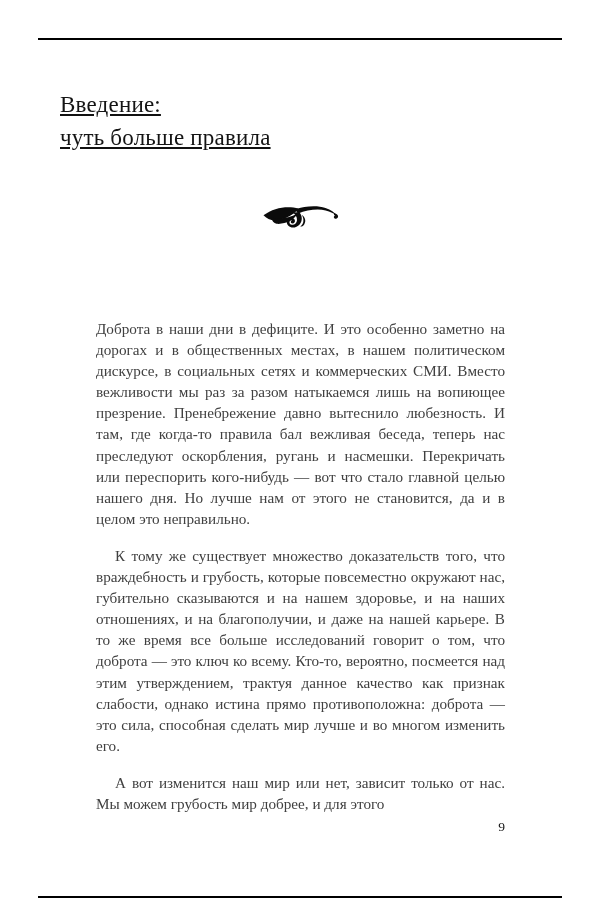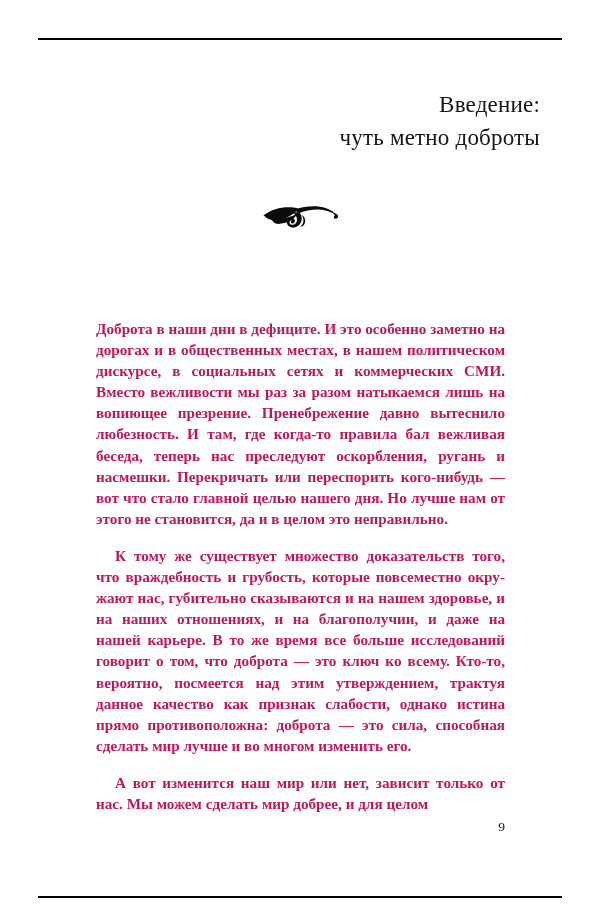--- a/index.html
+++ b/index.html
@@ -36,21 +36,22 @@
   }
   .rule-top    { top: 38px; }
   .rule-bottom { top: 896px; }
 
   
   .title-block {
     position: absolute;
     left: 60px;
     top: 88px;
     width: 480px;
-    text-align: right;
+    text-align: left;
+    text-decoration: underline;
   }
   .title-line {
     display: block;
     font-family: "Liberation Serif", "DejaVu Serif", serif;
     font-size: 23px;
     line-height: 33px;
     font-weight: 400;
     letter-spacing: 0.2px;
     color: #141414;
     white-space: nowrap;
@@ -76,23 +77,22 @@
     top: 318px;
     width: 409px;
   }
   .body-column p {
     margin: 0;
     font-family: "Liberation Serif", "DejaVu Serif", serif;
     font-size: 15.2px;
     line-height: 21.1px;
     text-align: justify;
     text-justify: inter-word;
-    color: #be185d;
+    color: #404040;
     hyphens: manual;
-    font-weight: bold;
   }
   .body-column p.indent {
     text-indent: 19px;
     margin-top: 16px;
   }
   .body-column p + p {
     margin-top: 0;
   }
 
   
@@ -110,21 +110,21 @@
 </style>
 </head>
 <body>
 
 <div class="page">
 
   <div class="rule rule-top"></div>
 
   <div class="title-block">
     <span class="title-line">Введение:</span>
-    <span class="title-line">чуть метно доброты</span>
+    <span class="title-line">чуть больше правила</span>
   </div>
 
   <div class="ornament">
     <svg width="78" height="30" viewBox="0 0 78 30" xmlns="http://www.w3.org/2000/svg" aria-hidden="true">
       <g fill="#0b0b0b">
 
         <path d="M2.5 13.2 C13 5.4, 27 3.4, 37.5 6.6 C33.5 12.6, 24.5 17.4, 15 18.2 C10 18.6, 5.5 16.4, 2.5 13.2 Z"></path>
 
         <path d="M10 15.6 C18 17.6, 28 16.2, 36.5 11.6 C33 18.2, 24 22.6, 15.5 21.8 C12.8 21.5, 11 18.8, 10 15.6 Z"></path>
 
@@ -135,20 +135,20 @@
         <path d="M38.2 10.2 C41.4 13.6, 41.8 18.6, 38.6 22.4 C35.6 26.0, 30.2 26.6, 27.4 23.8 C24.9 21.3, 25.6 17.4, 28.6 16.2 C31.0 15.2, 33.5 16.4, 33.9 18.5 C34.2 20.2, 33.0 21.6, 31.5 21.5 C30.4 21.4, 29.7 20.6, 29.8 19.7 C29.9 19.0, 30.5 18.5, 31.2 18.6 C30.3 18.0, 29.0 18.4, 28.6 19.5 C28.0 21.0, 29.1 22.6, 30.9 22.8 C33.6 23.1, 35.8 21.0, 36.0 18.2 C36.2 14.9, 34.2 12.0, 31.2 10.6 Z"></path>
 
         <path d="M40.8 12.8 C44.2 15.0, 45.4 19.2, 43.2 22.4 C42.2 23.9, 40.6 24.7, 39.2 24.6 C41.0 23.4, 42.3 21.4, 42.4 19.0 C42.5 16.6, 41.9 14.6, 40.8 12.8 Z"></path>
       </g>
     </svg>
   </div>
 
   <div class="body-column">
     <p>Доброта в наши дни в дефиците. И это особенно за­метно на дорогах и в общественных местах, в нашем политическом дискурсе, в социальных сетях и коммер­ческих СМИ. Вместо вежливости мы раз за разом наты­каемся лишь на вопиющее презрение. Пренебрежение давно вытеснило любезность. И там, где когда-то правила бал вежливая беседа, теперь нас преследуют оскорбле­ния, ругань и насмешки. Перекричать или переспорить кого-нибудь — вот что стало главной целью нашего дня. Но лучше нам от этого не становится, да и в целом это неправильно.</p>
     <p class="indent">К тому же существует множество доказательств того, что враждебность и грубость, которые повсеместно окру­жают нас, губительно сказываются и на нашем здоро­вье, и на наших отношениях, и на благополучии, и даже на нашей карьере. В то же время все больше исследова­ний говорит о том, что доброта — это ключ ко всему. Кто-то, вероятно, посмеется над этим утверждением, трактуя данное качество как признак слабости, однако истина прямо противоположна: доброта — это сила, способная сделать мир лучше и во многом изменить его.</p>
-    <p class="indent">А вот изменится наш мир или нет, зависит только от нас. Мы можем сделать мир добрее, и для целом</p>
+    <p class="indent">А вот изменится наш мир или нет, зависит только от нас. Мы можем грубость мир добрее, и для этого</p>
   </div>
 
   <div class="folio">9</div>
 
   <div class="rule rule-bottom"></div>
 
 </div>
 
 </body></html>

